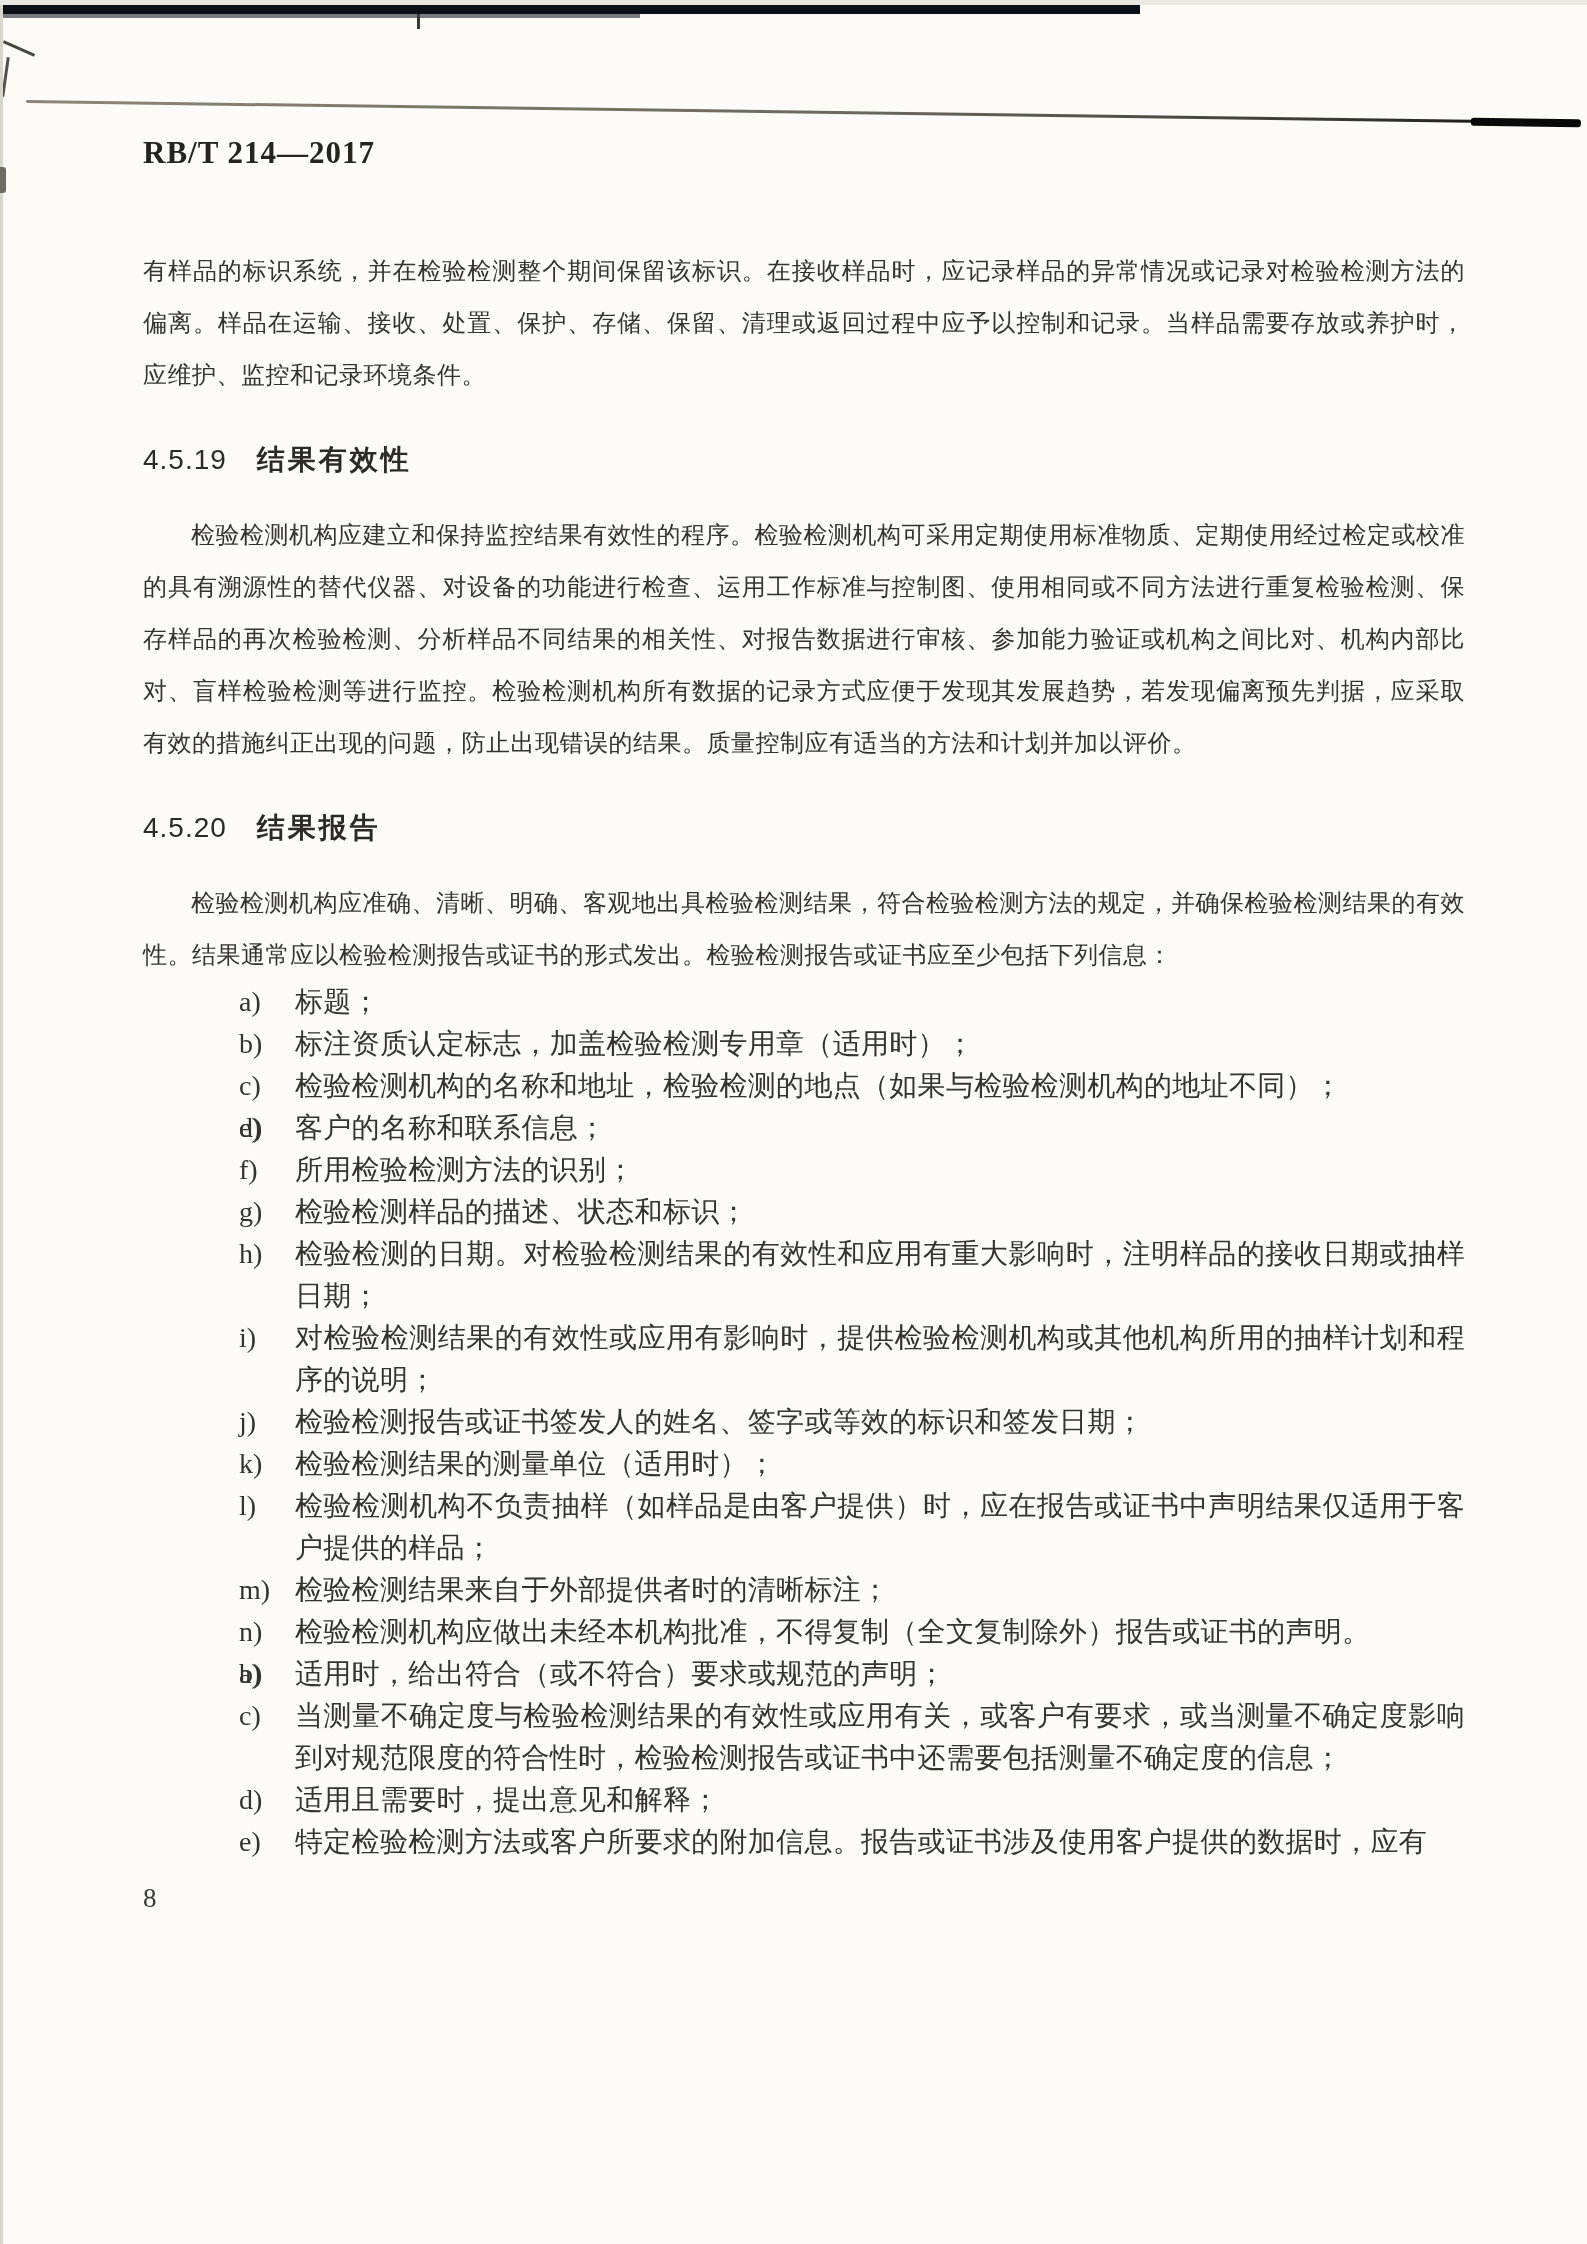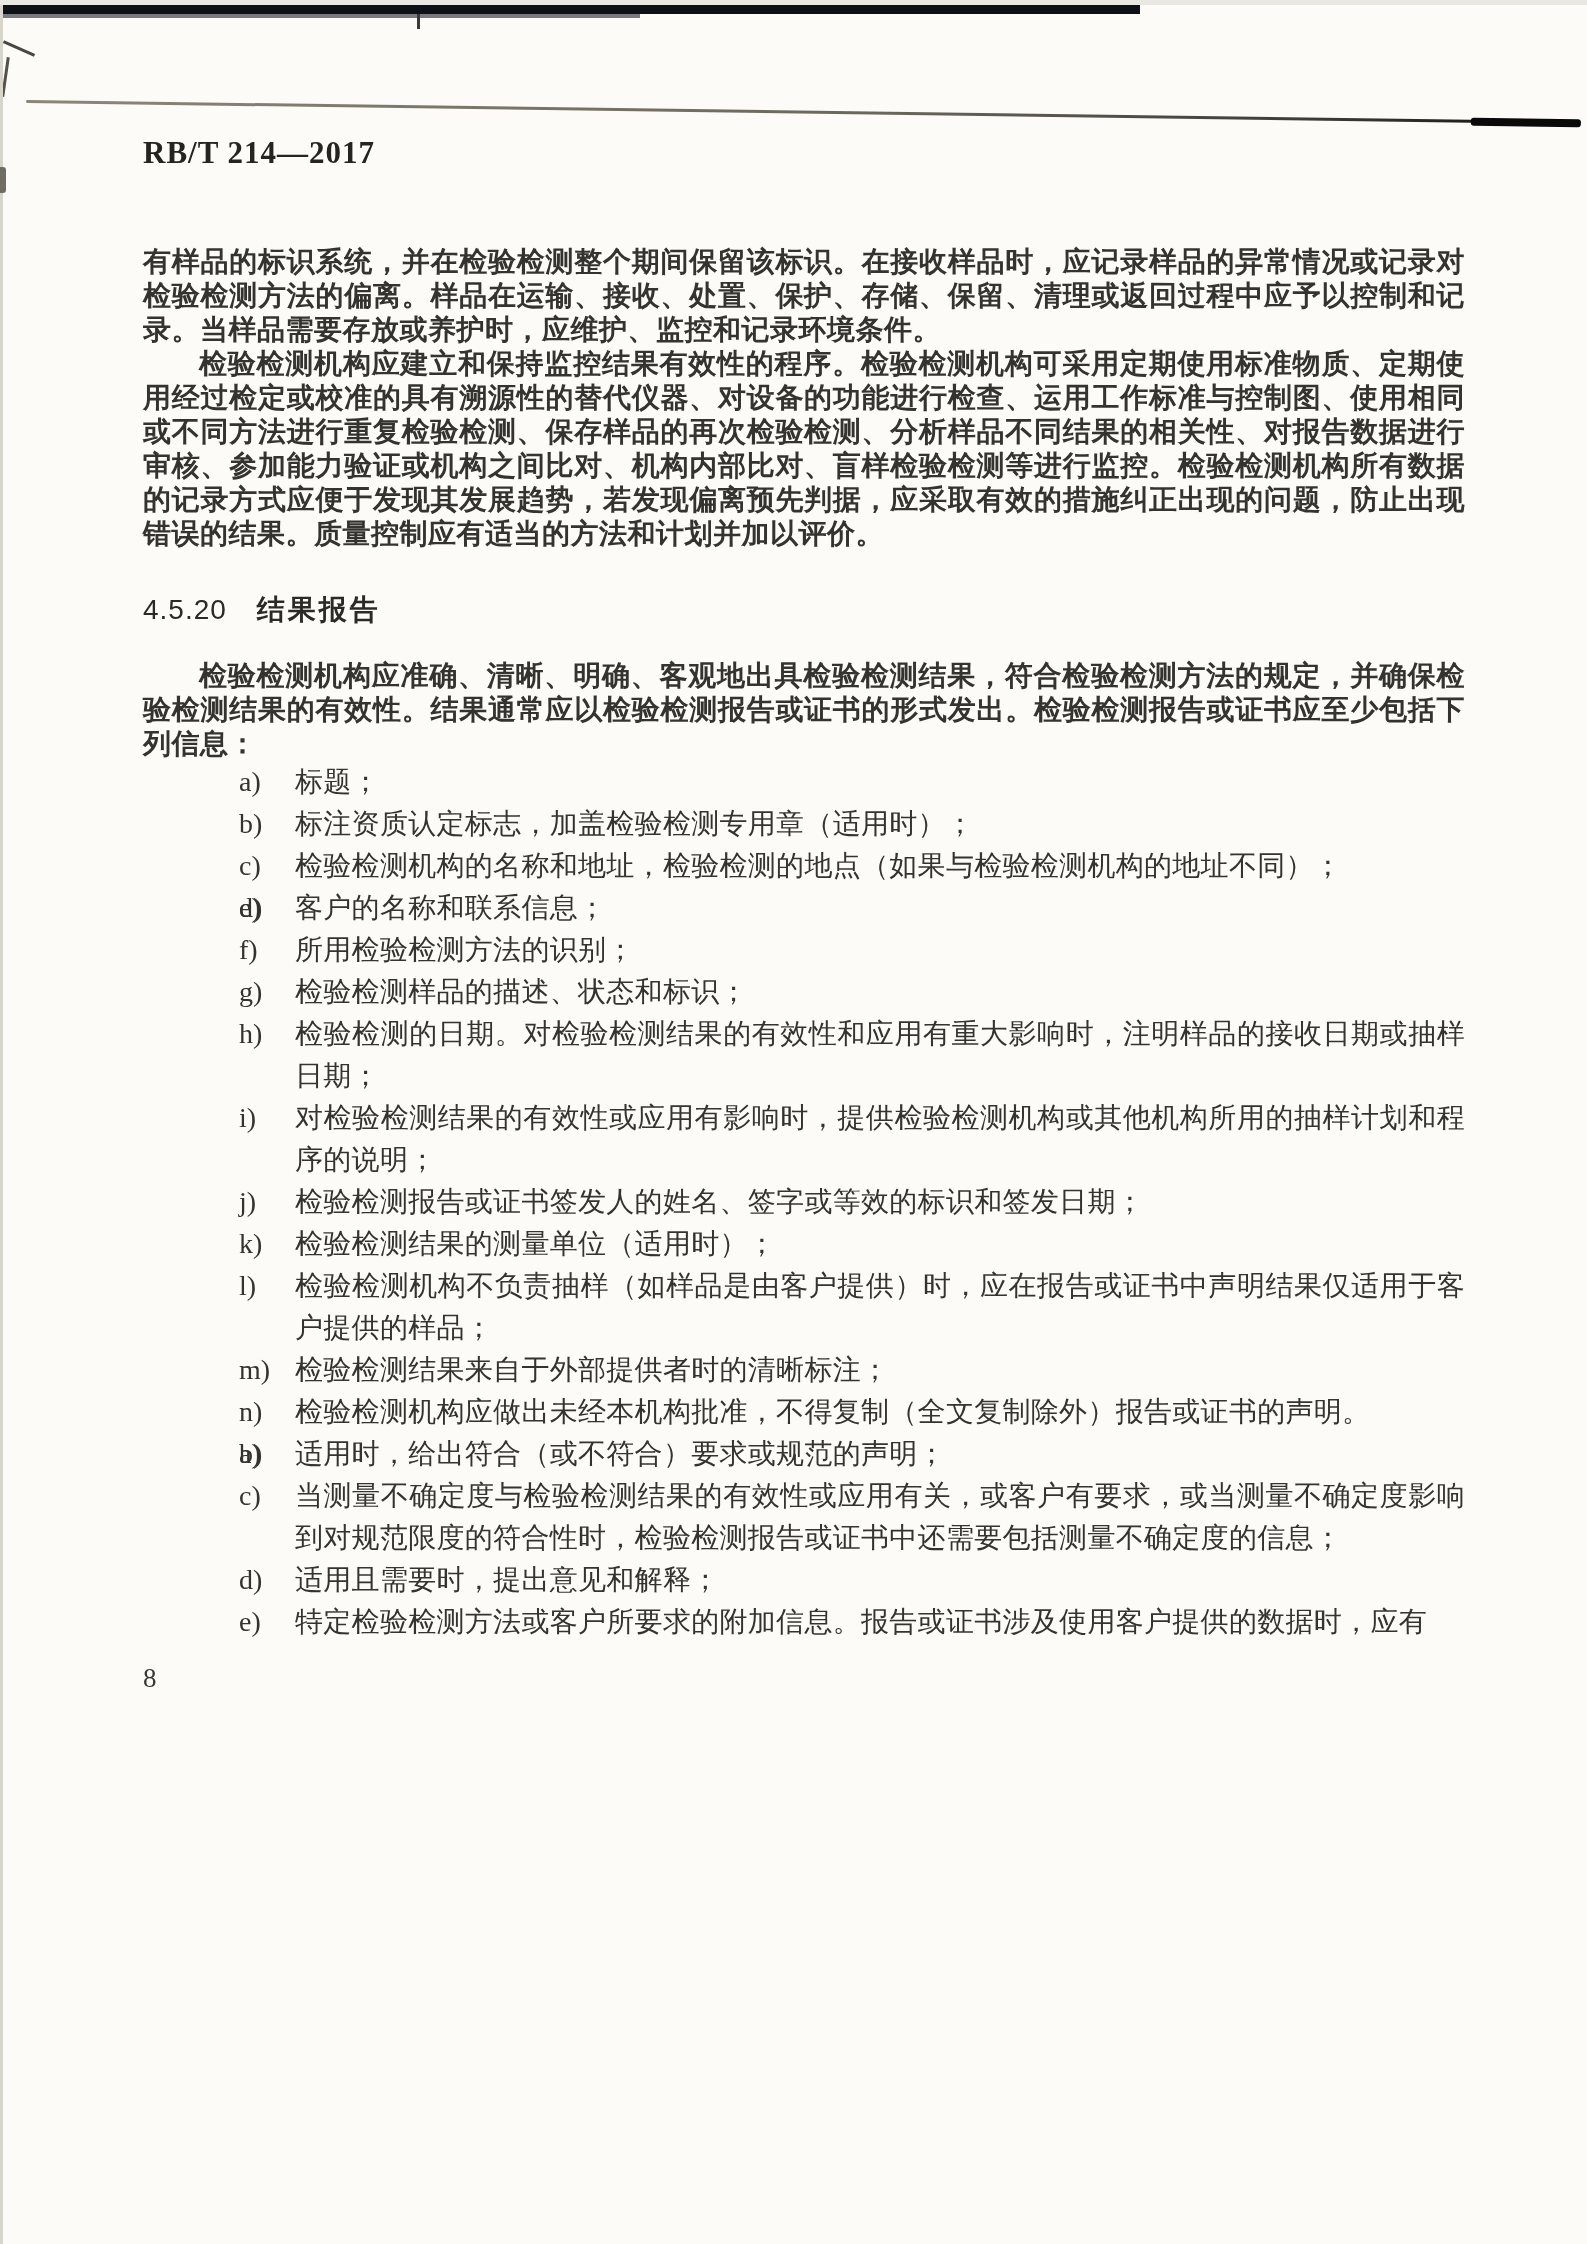--- a/index.html
+++ b/index.html
@@ -60,24 +60,23 @@
   }
   
   .content{
     position:absolute; left:143px; top:130px; width:1322px;
   }
   .doc-header{
     font-weight:bold; font-size:31px; letter-spacing:1px;
     color:#26241f; margin-bottom:74px;
   }
   .para{
-    font-size:28px; line-height:34px;
+    font-size:24px; line-height:52px;
     text-align:justify; letter-spacing:.5px;
     text-indent:2em;
-    font-weight:bold;
   }
   .para.no-indent{ text-indent:0; }
   .sec-heading{
     font-family:"Liberation Sans","DejaVu Sans",sans-serif;
     font-size:28px; font-weight:normal;
     margin:40px 0 30px; color:#2c2a26;
   }
   .sec-num{ letter-spacing:1px; margin-right:30px; }
   .sec-title{ font-weight:bold; letter-spacing:3px; }
   .list-item{
@@ -100,20 +99,23 @@
   <div class="scan-left-edge"></div>
   <div class="scan-left-mark"></div>
   <div class="scan-bottom-edge"></div>
 
   <div class="content">
 
     <div class="doc-header">RB/T 214—2017</div>
 
     <p class="para no-indent">有样品的标识系统，并在检验检测整个期间保留该标识。在接收样品时，应记录样品的异常情况或记录对检验检测方法的偏离。样品在运输、接收、处置、保护、存储、保留、清理或返回过程中应予以控制和记录。当样品需要存放或养护时，应维护、监控和记录环境条件。</p>
 
+    <h3 class="sec-heading">
+      <span class="sec-num">4.5.19</span><span class="sec-title">结果有效性</span>
+    </h3>
     <p class="para">检验检测机构应建立和保持监控结果有效性的程序。检验检测机构可采用定期使用标准物质、定期使用经过检定或校准的具有溯源性的替代仪器、对设备的功能进行检查、运用工作标准与控制图、使用相同或不同方法进行重复检验检测、保存样品的再次检验检测、分析样品不同结果的相关性、对报告数据进行审核、参加能力验证或机构之间比对、机构内部比对、盲样检验检测等进行监控。检验检测机构所有数据的记录方式应便于发现其发展趋势，若发现偏离预先判据，应采取有效的措施纠正出现的问题，防止出现错误的结果。质量控制应有适当的方法和计划并加以评价。</p>
 
     <h3 class="sec-heading">
       <span class="sec-num">4.5.20</span><span class="sec-title">结果报告</span>
     </h3>
     <p class="para">检验检测机构应准确、清晰、明确、客观地出具检验检测结果，符合检验检测方法的规定，并确保检验检测结果的有效性。结果通常应以检验检测报告或证书的形式发出。检验检测报告或证书应至少包括下列信息：</p>
 
     <div class="list">
       <div class="list-item">
         <span class="li-label">a)</span>

